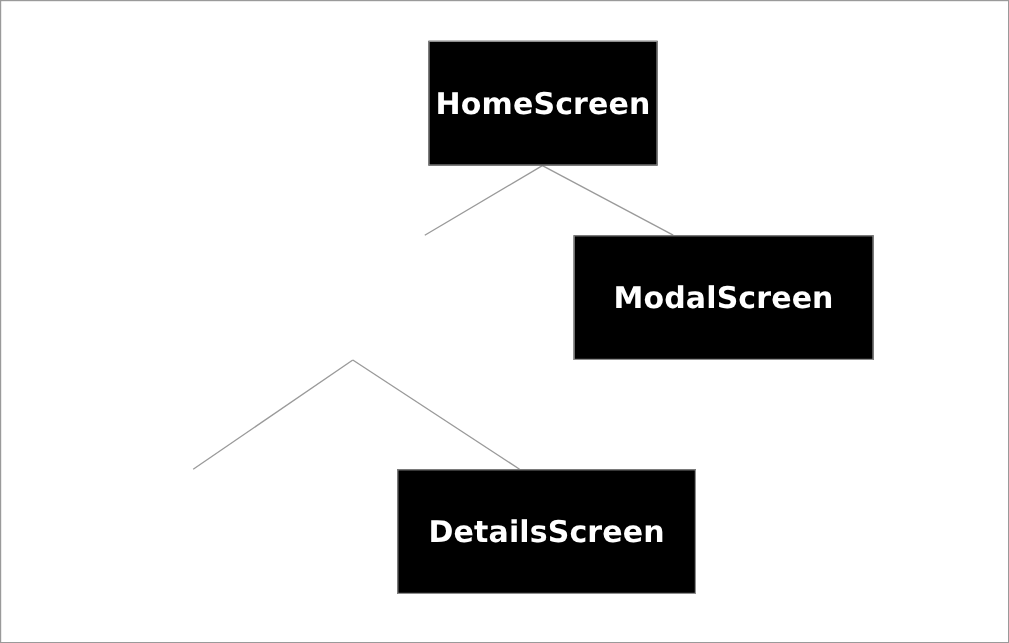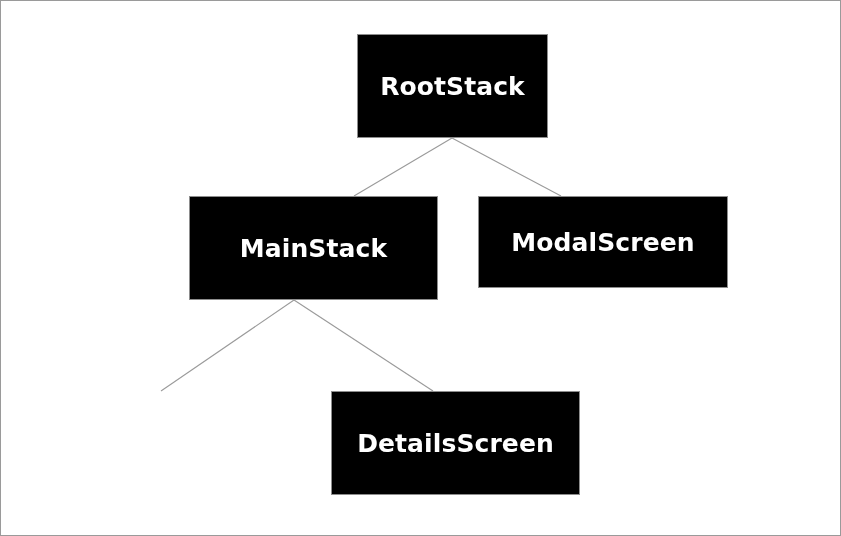--- a/index.html
+++ b/index.html
@@ -44,43 +44,40 @@
     font-weight: bold;
     font-size: 25px;
     letter-spacing: 0.1px;
     line-height: 1;
     white-space: nowrap;
     text-align: center;
   }
   
   #node-rootstack   { left: 356px; top: 33px;  width: 191px; height: 104px; }
   #node-mainstack   { left: 188px; top: 195px; width: 249px; height: 104px; }
-  #node-modalscreen { left: 477px; top: 195px; width: 250px; height: 92px; }
+  #node-modalscreen { left: 477px; top: 195px; width: 250px; height: 104px; }
   #node-homescreen  { left: 40px;  top: 390px; width: 249px; height: 104px; }
   #node-detailsscreen { left: 330px; top: 390px; width: 249px; height: 104px; }
 </style>
 </head>
 <body>
 
 <div id="diagram-canvas">
 
   <svg id="edge-layer" viewBox="0 0 841 536" width="841" height="536" xmlns="http://www.w3.org/2000/svg">
     <line x1="451" y1="137" x2="353" y2="195" stroke="#9a9a9a" stroke-width="1.1"></line>
     <line x1="451" y1="137" x2="560" y2="195" stroke="#9a9a9a" stroke-width="1.1"></line>
     <line x1="293" y1="299" x2="160" y2="390" stroke="#9a9a9a" stroke-width="1.1"></line>
     <line x1="293" y1="299" x2="432" y2="390" stroke="#9a9a9a" stroke-width="1.1"></line>
   </svg>
 
   <div class="node" id="node-rootstack">
-    <span class="node-label">RootStack</span>
+    <span class="node-label">HomeScreen</span>
   </div>
 
-  <div class="node" id="node-mainstack">
-    <span class="node-label">MainStack</span>
-  </div>
 
   <div class="node" id="node-modalscreen">
     <span class="node-label">ModalScreen</span>
   </div>
 
 
   <div class="node" id="node-detailsscreen">
     <span class="node-label">DetailsScreen</span>
   </div>
 

